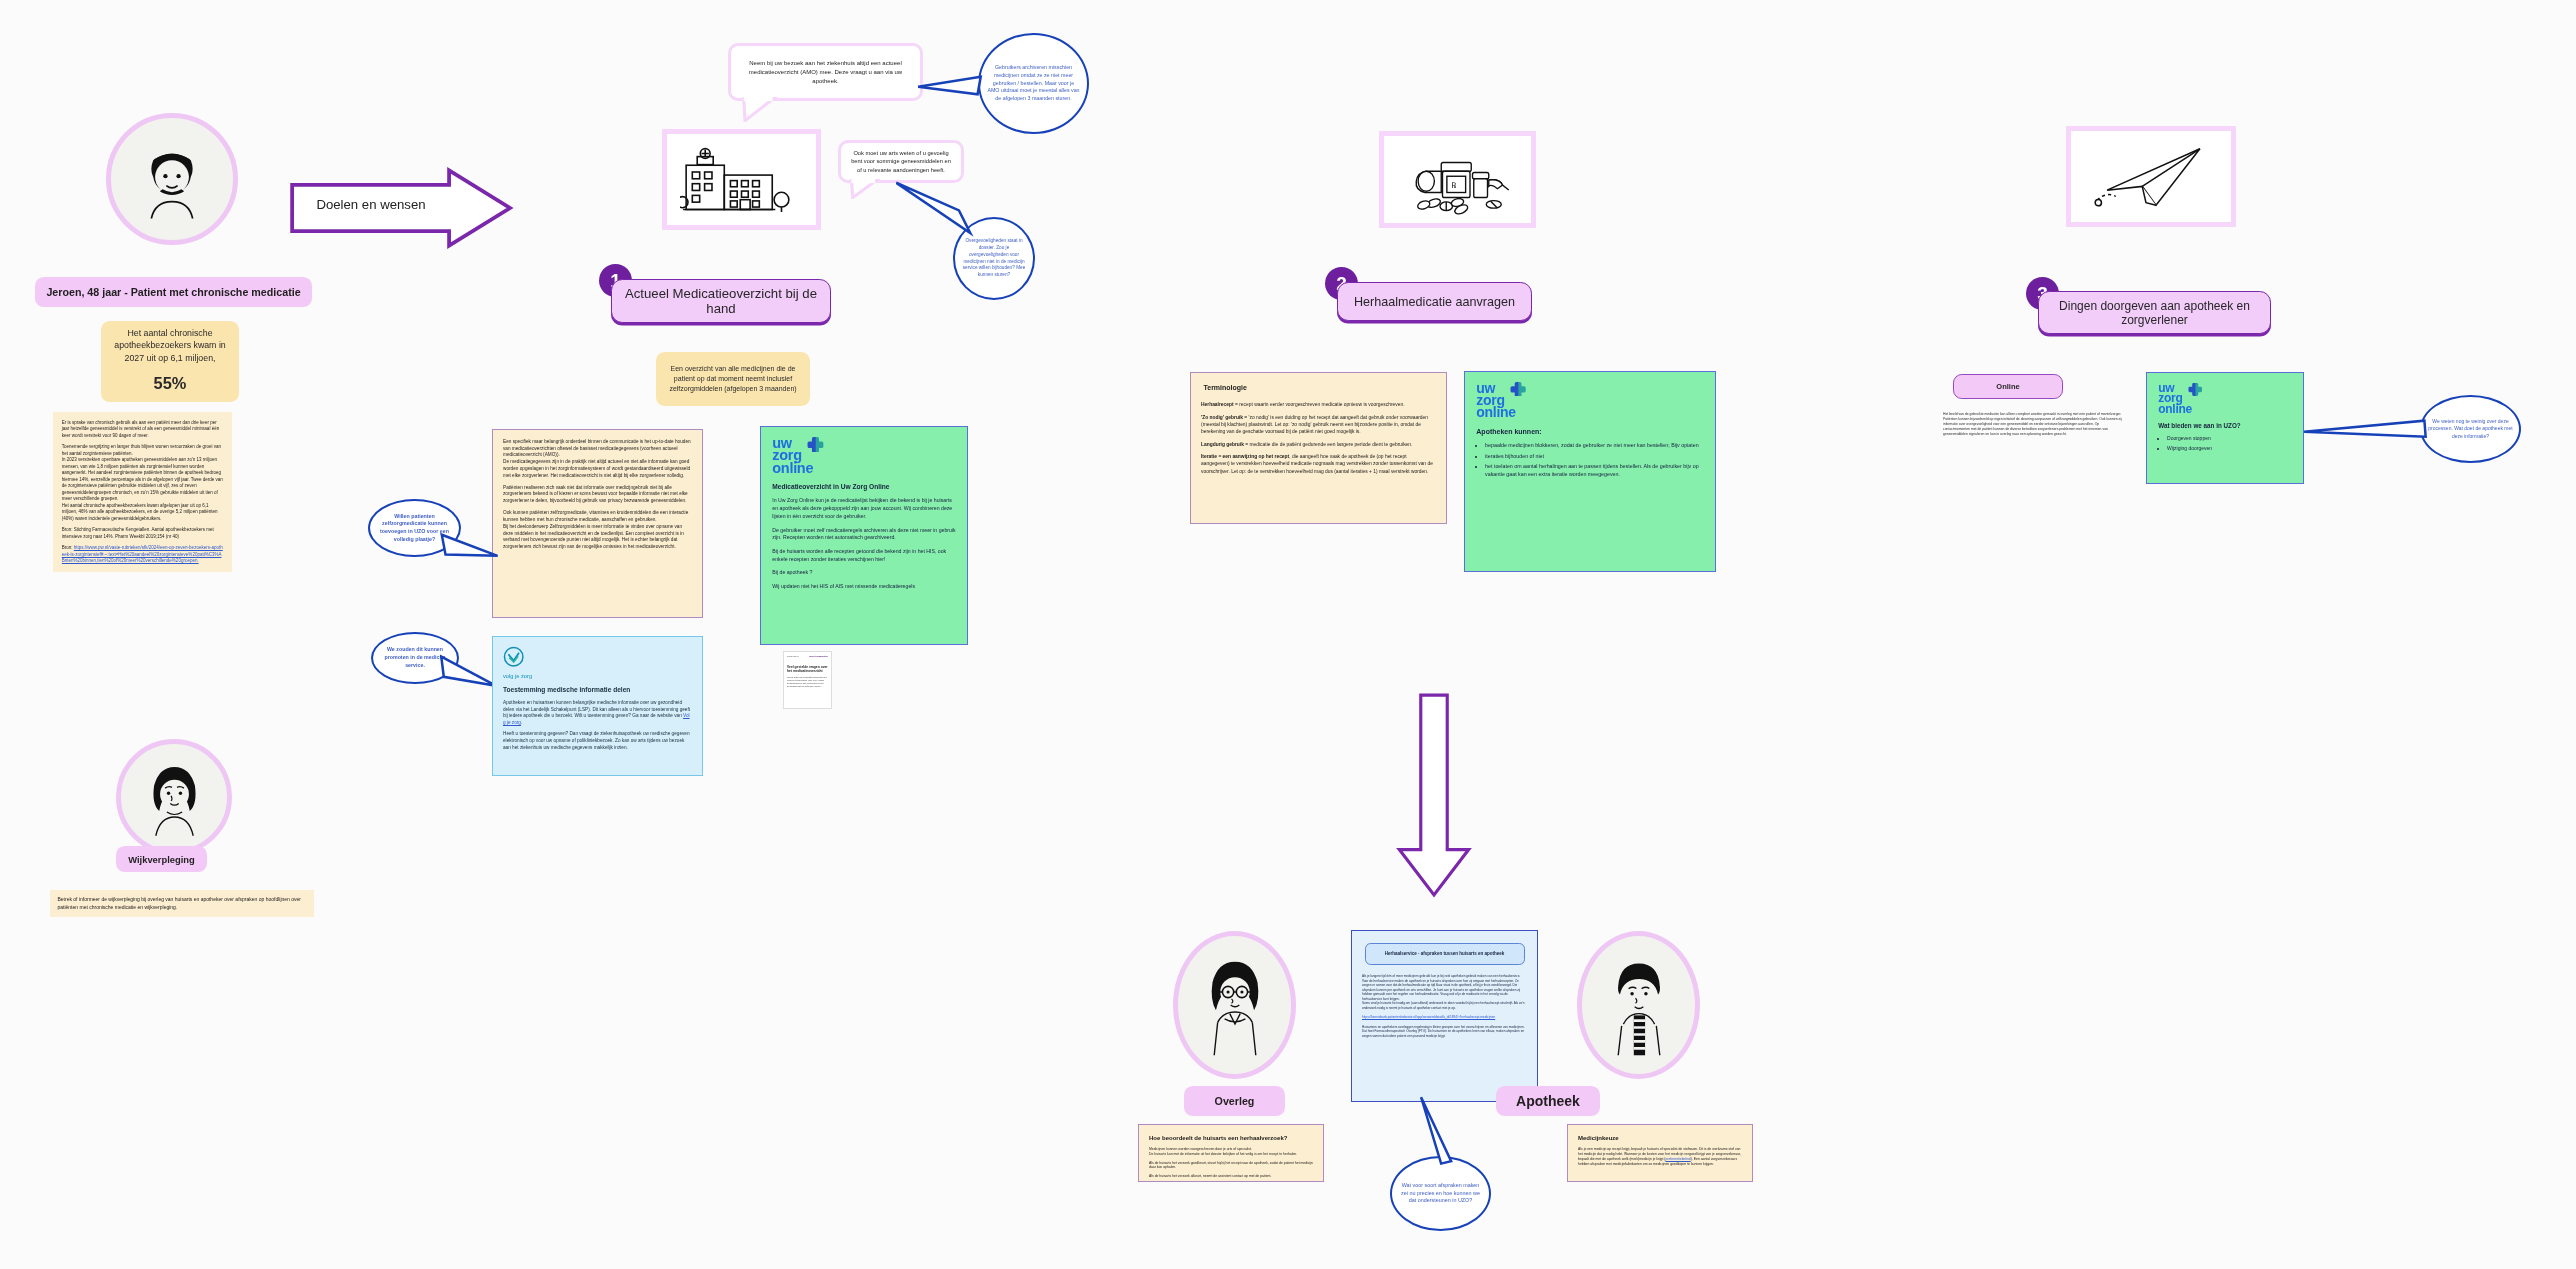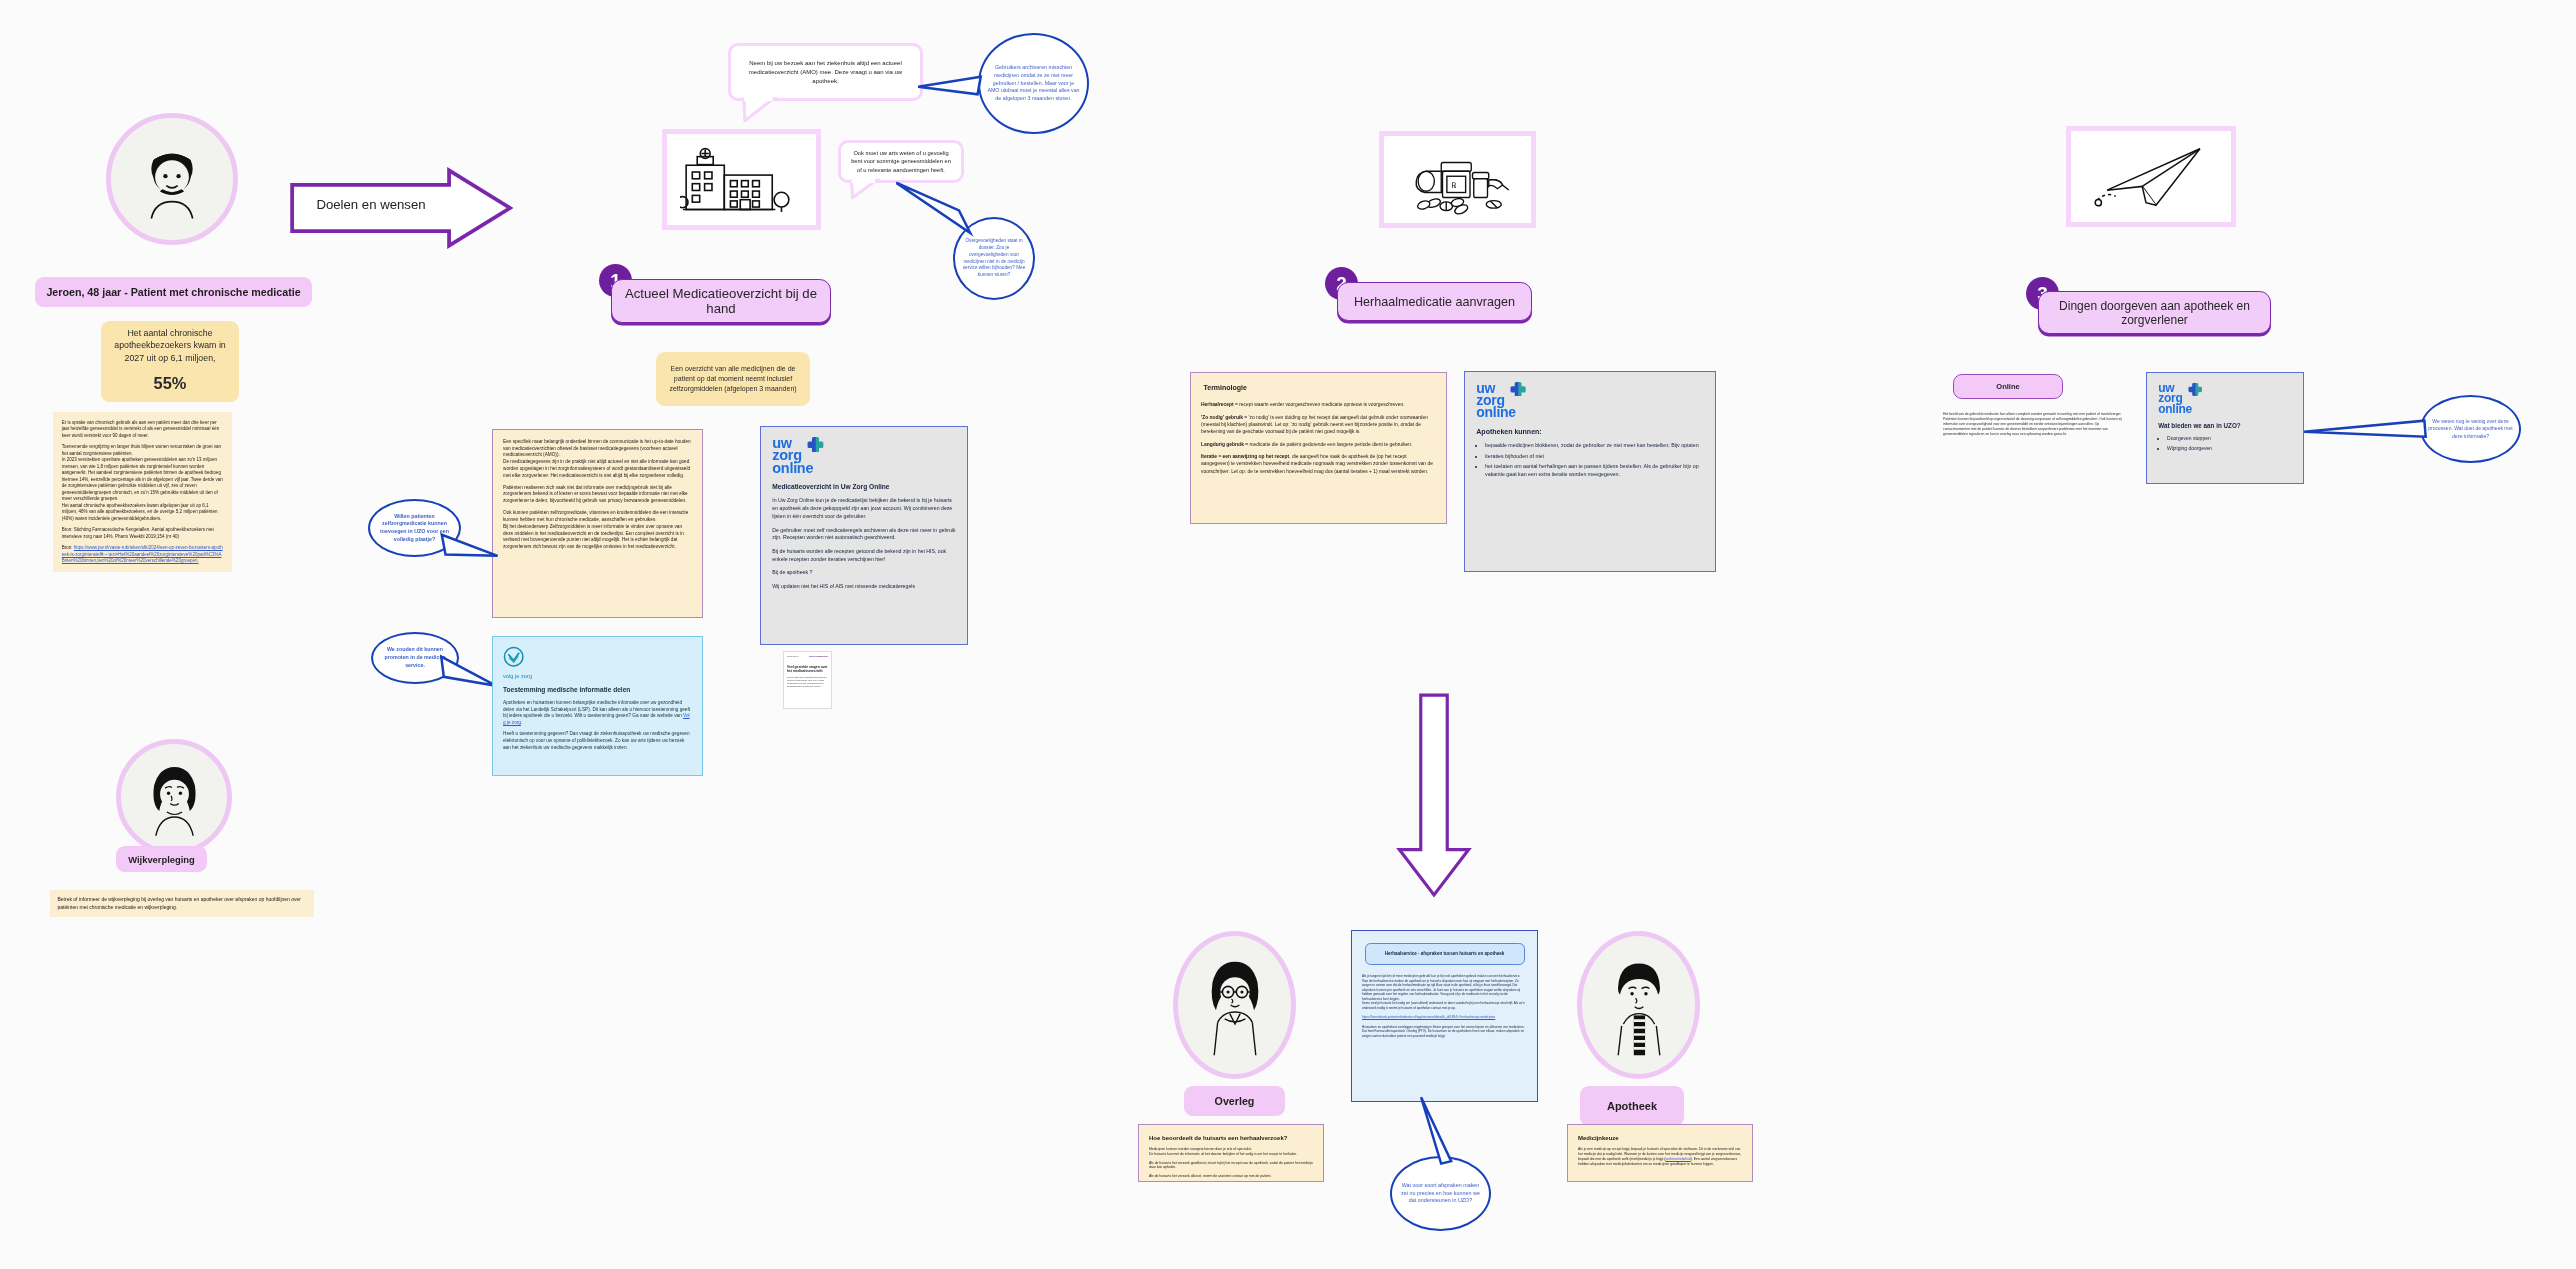--- a/index.html
+++ b/index.html
@@ -10,21 +10,21 @@
   
   .avatar{border-radius:50%;background:#f2f2ef;border:5.7px solid #efc7f4;
           display:flex;align-items:center;justify-content:center;overflow:hidden;}
   .pill-label{background:#f3c9f8;border-radius:8.8px;display:flex;align-items:center;
               justify-content:center;text-align:center;font-weight:bold;color:#211f1f;}
   .yellow-note{background:#fbe5ae;border-radius:8.8px;display:flex;align-items:center;
                justify-content:center;text-align:center;color:#2a2a2a;line-height:1.45;padding:5px;}
   .cream-card{background:#fceed0;border:0.6px solid #b08bbf;padding:8.8px 10px;
               line-height:1.45;color:#23211f;}
   .cream-card.noborder{border:none;}
-  .blue-card{background:#e5e5e5;border:0.6px solid #5b6fd8;padding:10px 11.3px;line-height:1.5;color:#17213f;}
+  .blue-card{background:#86efac;border:0.6px solid #5b6fd8;padding:10px 11.3px;line-height:1.5;color:#17213f;}
   .lightblue-card{background:#d7eefb;border:0.6px solid #76c8ea;padding:8.8px 10px;line-height:1.45;color:#18303c;}
   .paleblue-card{background:#e2f0fc;border:0.6px solid #4f62c6;padding:8.8px 10px;line-height:1.45;color:#18253f;}
   .pic-frame{background:#fff;border:5px solid #f6d6fb;display:flex;align-items:center;justify-content:center;}
   .hdr{background:#f3cdfa;border:1.3px solid #7b27ab;border-radius:11.3px;
        display:flex;align-items:center;justify-content:center;text-align:center;
        color:#272727;box-shadow:0 2.5px 0 #7b27ab;}
   .num-badge{width:33px;height:33px;border-radius:50%;background:#6d1f9e;color:#fff;
              display:flex;align-items:center;justify-content:center;font-size:19px;font-weight:bold;}
   .speech{background:#fff;border:3.8px solid #f6d6fb;border-radius:10px;
           display:flex;align-items:center;justify-content:center;text-align:center;
@@ -408,21 +408,21 @@
     <circle cx="42" cy="47" r="2" fill="#111"></circle>
       <circle cx="58" cy="47" r="2" fill="#111"></circle>
     <path d="M46 52 q3 4 0 6" stroke="#111" stroke-width="1.4" fill="none"></path>
     <path d="M45 62 q5 4 10 0" stroke="#111" stroke-width="1.6" fill="none"></path>
     <path d="M32 82 q6 -12 18 -12 q12 0 18 12" stroke="#111" stroke-width="1.6" fill="none"></path>
     <path d="M30 84 L26 118M70 84 L74 118" stroke="#111" stroke-width="1.6" fill="none"></path>
     <rect x="44" y="72" width="13" height="46" fill="#111"></rect>
     <path d="M44 78h13M44 86h13M44 94h13M44 102h13M44 110h13" stroke="#f2f2ef" stroke-width="3"></path>
   </svg>
 </div>
-<div class="abs pill-label" style="left:1580px;top:1086px;width:104px;height:40px;font-size:11px;">
+<div class="abs pill-label" style="left:1496px;top:1086px;width:104px;height:30px;font-size:14px;">
   <span>Apotheek</span>
 </div>
 <div class="abs cream-card" style="left:1567px;top:1124px;width:186px;height:58px;font-size:3.4px;">
   <div style="font-weight:bold;font-size:6px;margin-bottom:4.4px;">Medicijnkeuze</div>
   <p style="margin:0;">
     <span>Als je een medicijn op recept krijgt, bepaalt je huisarts of specialist de stofnaam. Dit is de werkzame stof van het medicijn dat je nodig hebt. Wanneer je de kosten voor het medicijn vergoed krijgt van je zorgverzekeraar, bepaalt die met de apotheek welk (merk)medicijn je krijgt (</span><span class="lnk">preferentiebeleid</span><span>). Een aantal zorgverzekeraars hebben afspraken met medicijnfabrikanten om zo medicijnen goedkoper te kunnen krijgen.</span>
   </p>
 </div>
 
 

